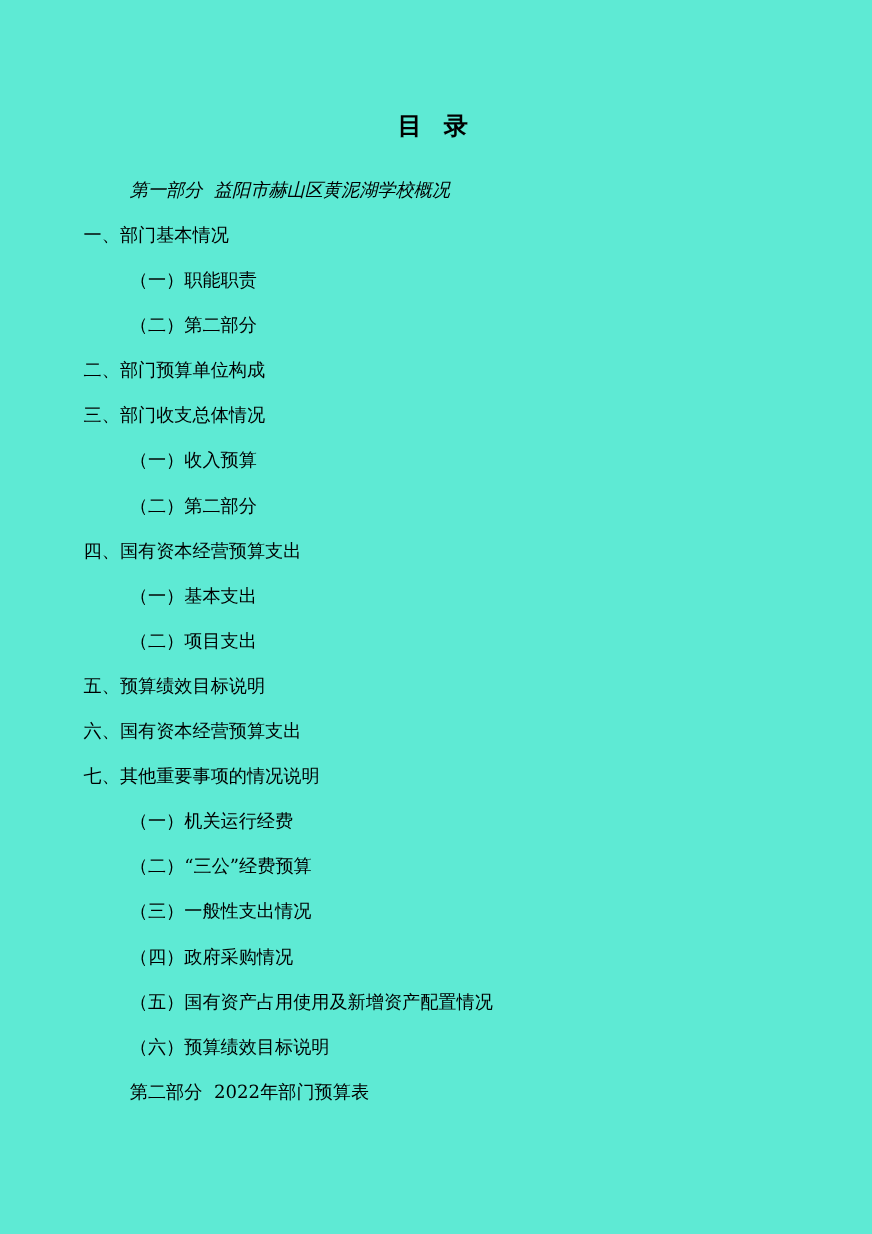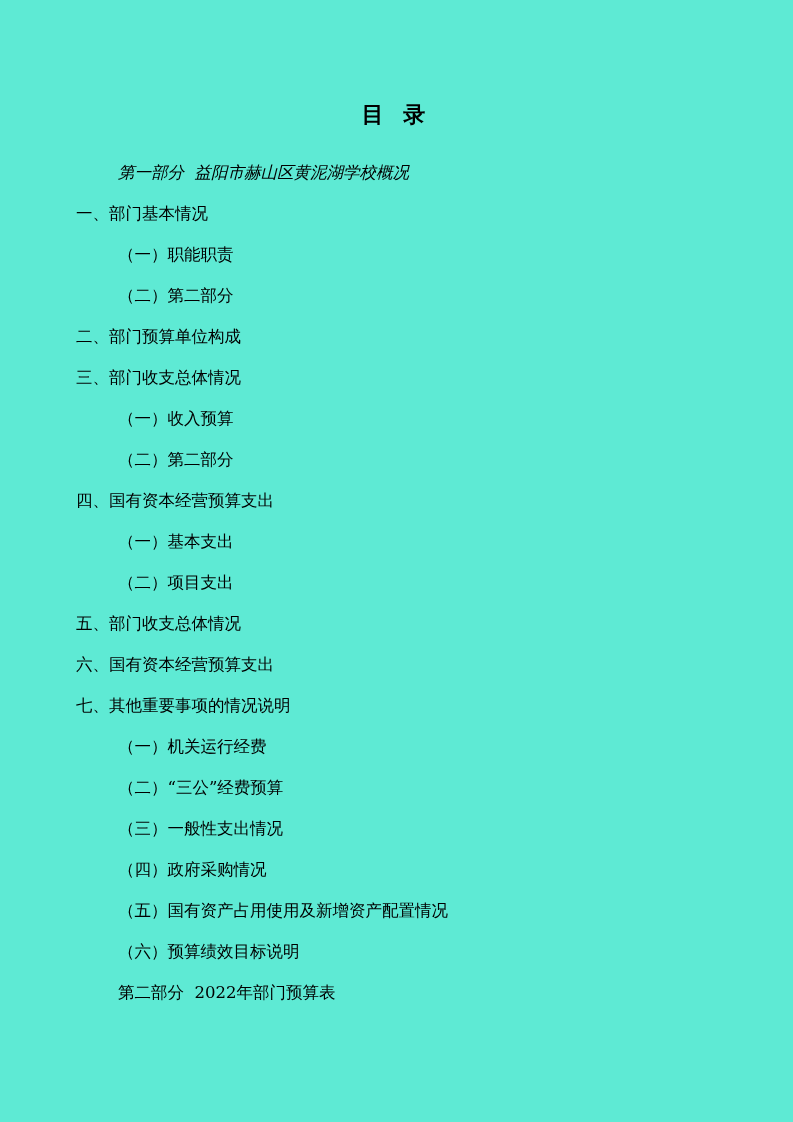--- a/index.html
+++ b/index.html
@@ -71,21 +71,21 @@
       <li class="toc-entry lvl-chapter">一、部门基本情况</li>
       <li class="toc-entry lvl-sub">（一）职能职责</li>
       <li class="toc-entry lvl-sub">（二）第二部分</li>
       <li class="toc-entry lvl-chapter">二、部门预算单位构成</li>
       <li class="toc-entry lvl-chapter">三、部门收支总体情况</li>
       <li class="toc-entry lvl-sub">（一）收入预算</li>
       <li class="toc-entry lvl-sub">（二）第二部分</li>
       <li class="toc-entry lvl-chapter">四、国有资本经营预算支出</li>
       <li class="toc-entry lvl-sub">（一）基本支出</li>
       <li class="toc-entry lvl-sub">（二）项目支出</li>
-      <li class="toc-entry lvl-chapter">五、部门收支总体情况</li>
+      <li class="toc-entry lvl-chapter">五、预算绩效目标说明</li>
       <li class="toc-entry lvl-chapter">六、国有资本经营预算支出</li>
       <li class="toc-entry lvl-chapter">七、其他重要事项的情况说明</li>
       <li class="toc-entry lvl-sub">（一）机关运行经费</li>
       <li class="toc-entry lvl-sub">（二）“三公”经费预算</li>
       <li class="toc-entry lvl-sub">（三）一般性支出情况</li>
       <li class="toc-entry lvl-sub">（四）政府采购情况</li>
       <li class="toc-entry lvl-sub">（五）国有资产占用使用及新增资产配置情况</li>
       <li class="toc-entry lvl-sub">（六）预算绩效目标说明</li>
       <li class="toc-entry lvl-part">第二部分  2022年部门预算表</li>
     </ul>

